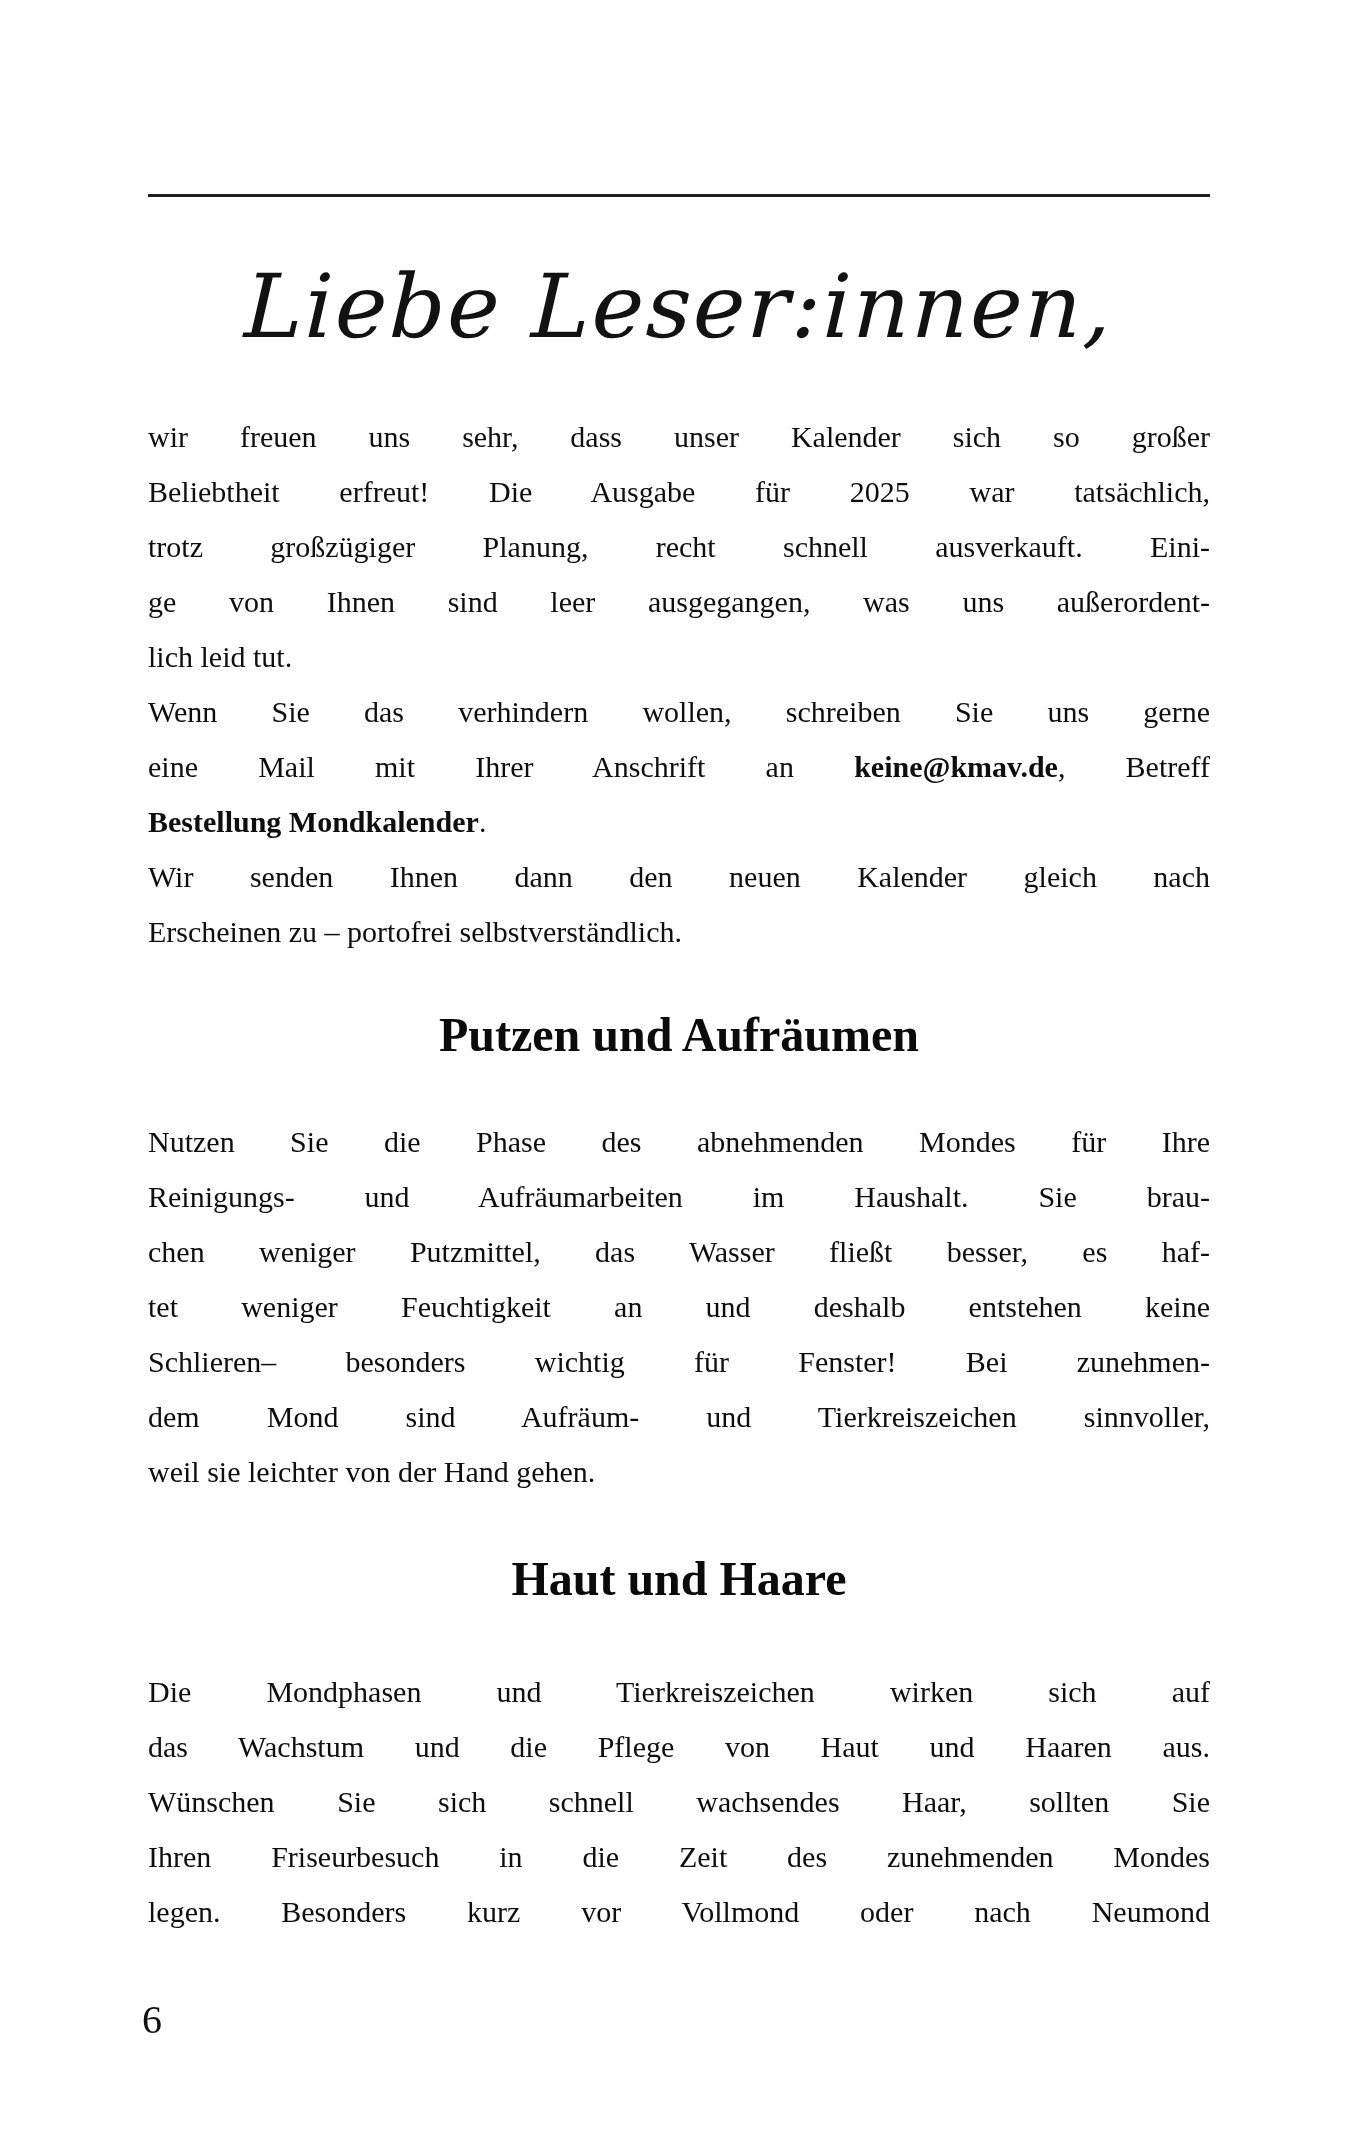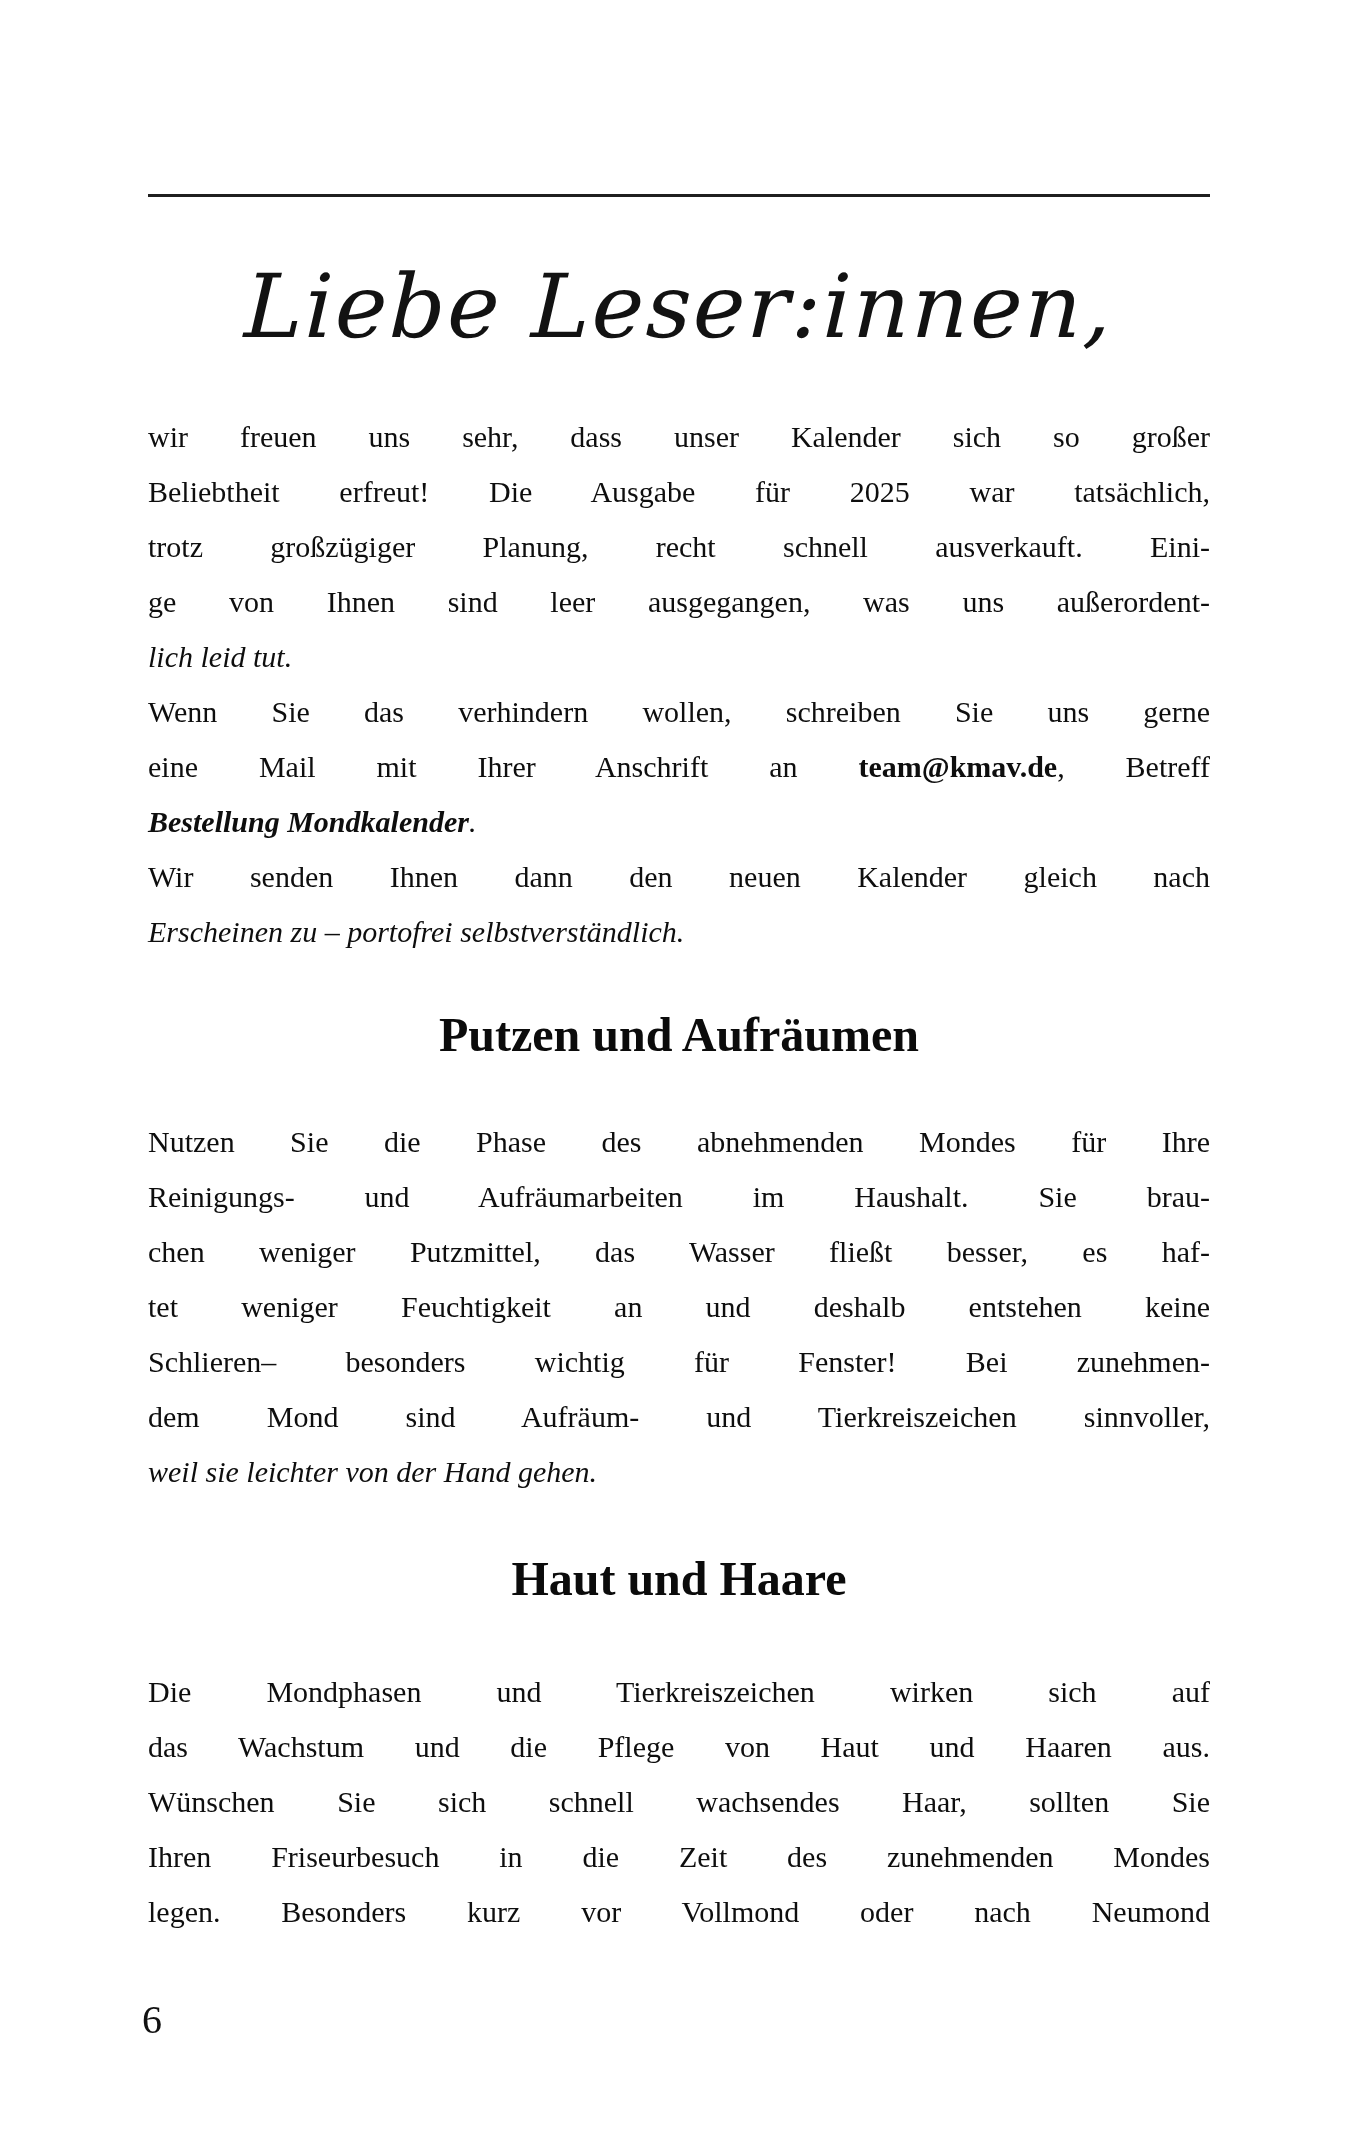--- a/index.html
+++ b/index.html
@@ -34,21 +34,21 @@
     font-size: 88px;
     letter-spacing: 2px;
     color: #121212;
     transform: skewX(-2deg);
   }
   .bodytext { font-size: 30px; line-height: 55px; color: #0e0e0e; }
   .para { margin: 0; }
   .p-first { margin-top: 22px; }
   .tline { width: 100%; }
   .just { text-align: justify; text-align-last: justify; -moz-text-align-last: justify; }
-  .left { text-align: left; font-style: italic; }
+  .left { text-align: left; }
   .heading {
     margin-top: 48px;
     height: 55px;
     line-height: 55px;
     text-align: center;
     font-weight: 700;
     font-size: 48px;
     color: #0b0b0b;
   }
   .after-heading { margin-top: 52px; }
@@ -77,21 +77,21 @@
     <div class="bodytext">
       <div class="para p-first">
         <div class="tline just">wir freuen uns sehr, dass unser Kalender sich so großer</div>
         <div class="tline just">Beliebtheit erfreut! Die Ausgabe für 2025 war tatsächlich,</div>
         <div class="tline just">trotz großzügiger Planung, recht schnell ausverkauft. Eini-</div>
         <div class="tline just">ge von Ihnen sind leer ausgegangen, was uns außerordent-</div>
         <div class="tline left">lich leid tut.</div>
       </div>
       <div class="para">
         <div class="tline just">Wenn Sie das verhindern wollen, schreiben Sie uns gerne</div>
-        <div class="tline just"><span>eine Mail mit Ihrer Anschrift an</span> <b>team@kmav.de</b><span>, Betreff</span></div>
+        <div class="tline just"><span>eine Mail mit Ihrer Anschrift an</span> <b>keine@kmav.de</b><span>, Betreff</span></div>
         <div class="tline left"><b>Bestellung Mondkalender</b><span>.</span></div>
         <div class="tline just">Wir senden Ihnen dann den neuen Kalender gleich nach</div>
         <div class="tline left">Erscheinen zu – portofrei selbstverständlich.</div>
       </div>
     </div>
 
     <div class="heading">Putzen und Aufräumen</div>
 
     <div class="bodytext para after-heading">
       <div class="tline just">Nutzen Sie die Phase des abnehmenden Mondes für Ihre</div>

